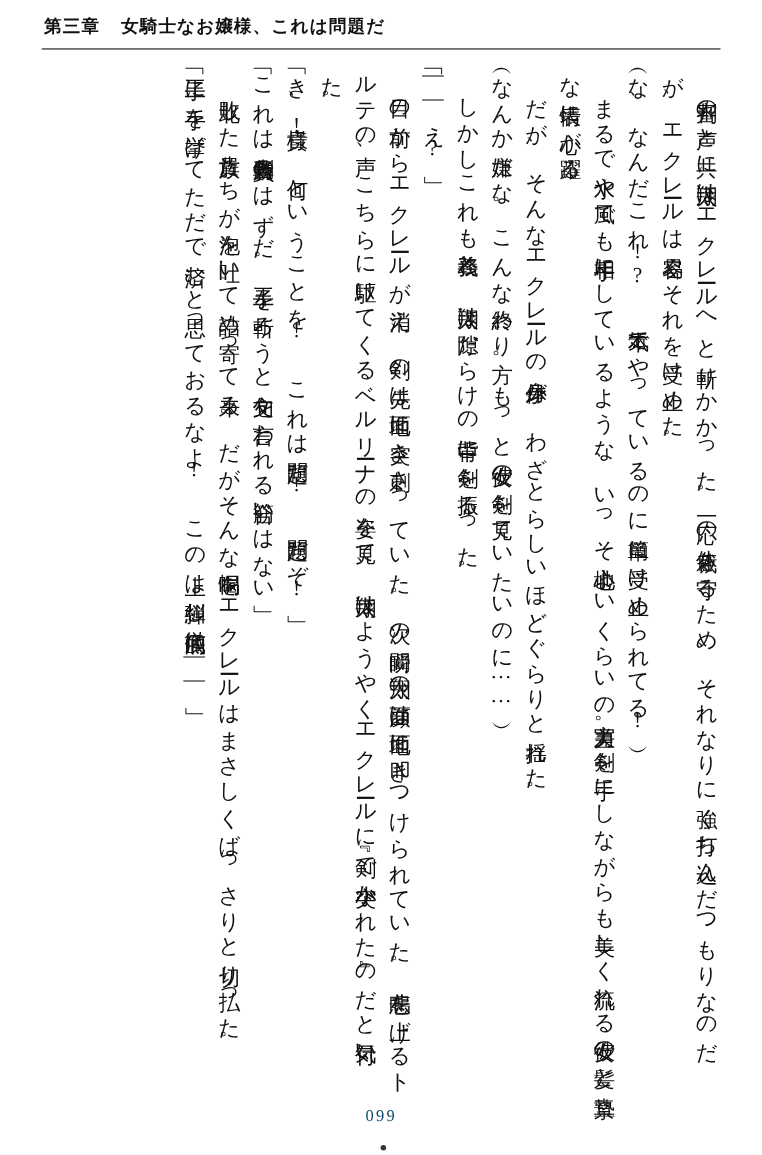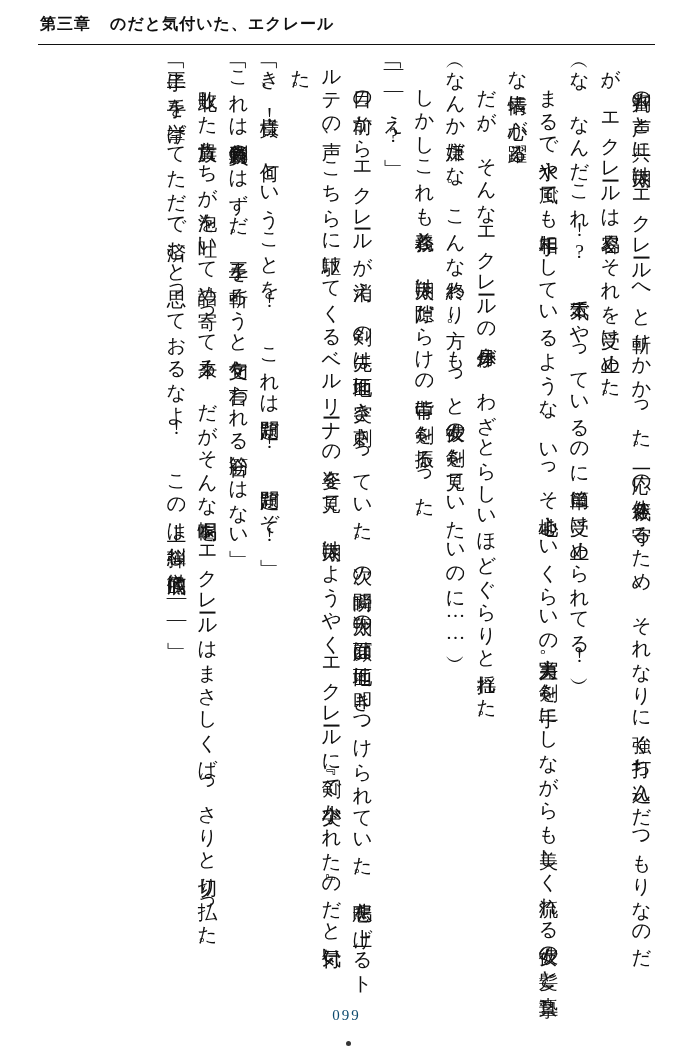--- a/index.html
+++ b/index.html
@@ -110,21 +110,21 @@
     opacity: 0.85;
   }
 </style>
 </head>
 <body>
 
 <div id="page">
 
   <div id="header">
     <span class="chapter-num">第三章</span>
-    <span class="chapter-title">のだと気付いた、エクレール</span>
+    <span class="chapter-title">女騎士なお嬢様、これは問題だ</span>
   </div>
   <div id="header-rule"></div>
 
   <div id="body-area">
     <div id="vtext">
       <p class="ind">審判の声と共に翔太はエクレールへと斬りかかった。一応の体裁を守るため、それなりに強く打ち込んだつもりなのだが、エクレールは容易くそれを受け止めた。</p>
       <p>（な、なんだこれ!? 本気でやっているのに簡単に受け止められてる!）</p>
       <p class="ind">まるで水や風でも相手にしているような、いっそ心地よいくらいの実力差。剣を手にしながらも美しく流れる彼女の髪と真摯な表情に心が躍る。</p>
       <p class="ind">だが、そんなエクレールの身体が、わざとらしいほどぐらりと揺れた。</p>
       <p>（なんか嫌だな。こんな終わり方。もっと彼女の剣を見ていたいのに……）</p>

